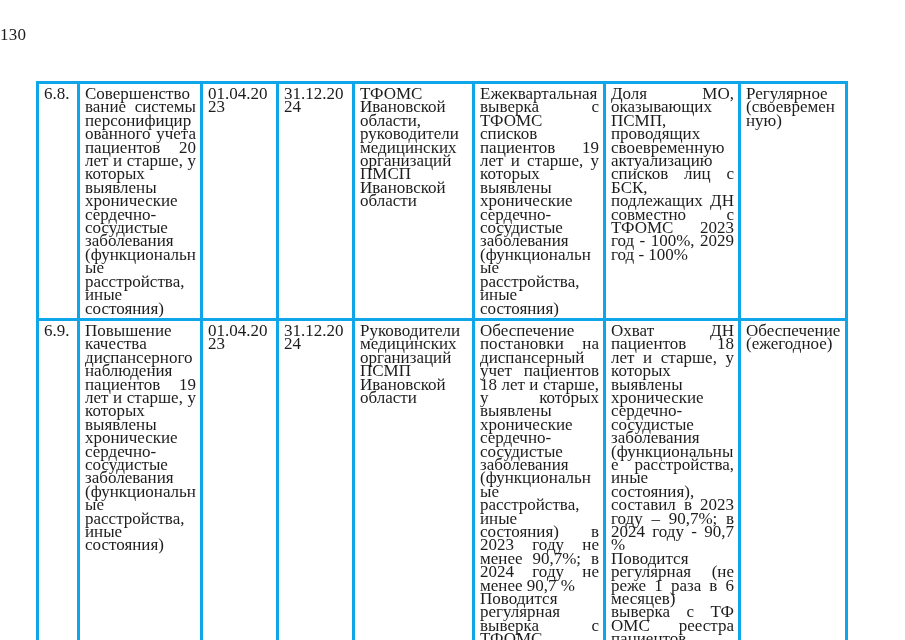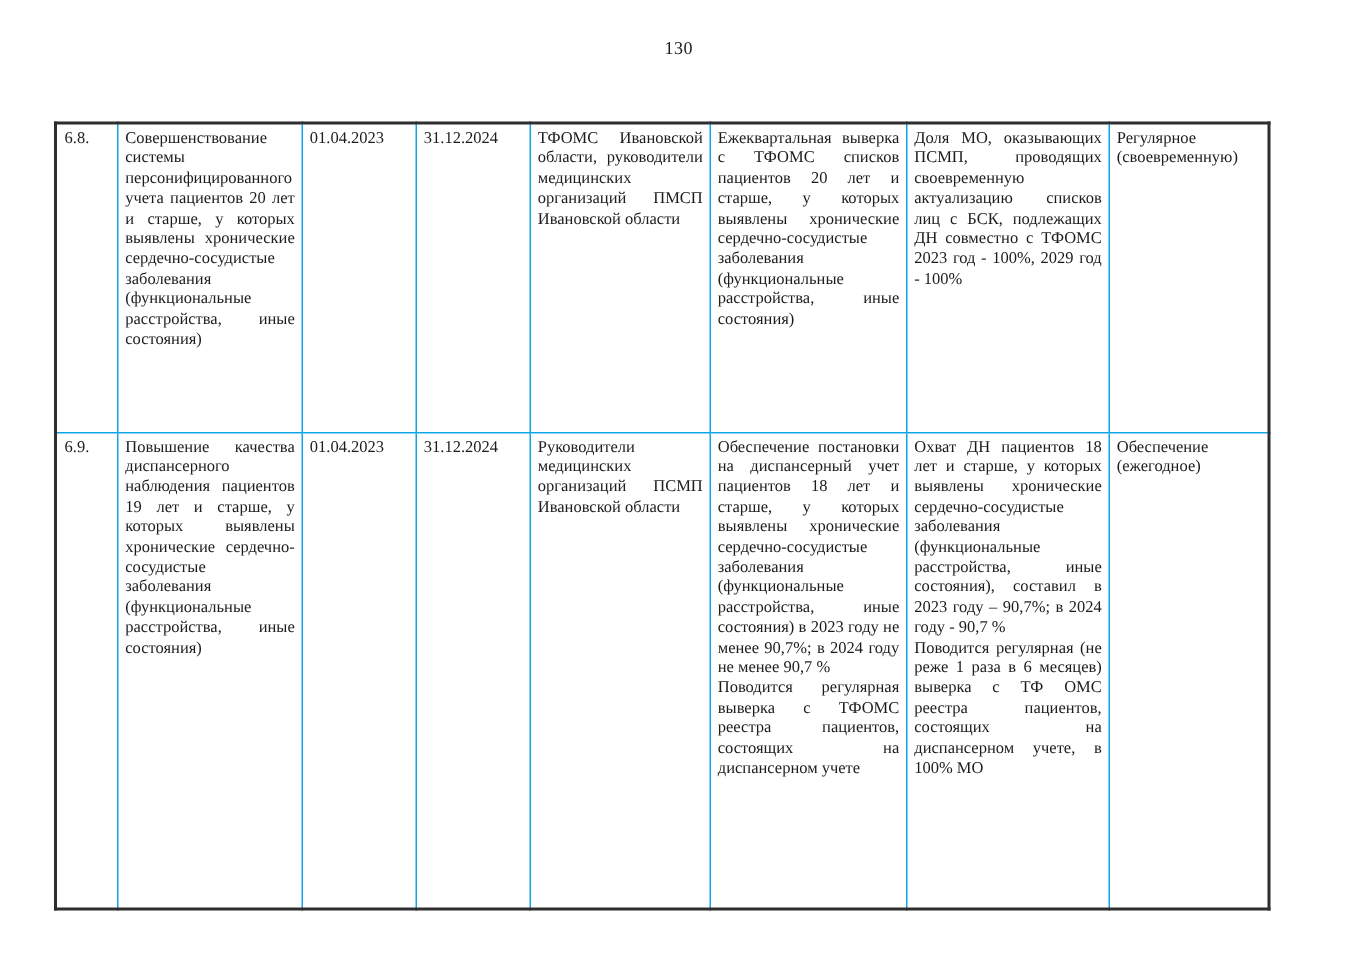--- a/index.html
+++ b/index.html
@@ -13,38 +13,38 @@
     position: relative;
     font-family: "Liberation Serif", "DejaVu Serif", serif;
     color: #1c1c1c;
     overflow: hidden;
   }
   .page-number {
     position: absolute;
     top: 25px;
     left: 0;
     width: 100%;
-    text-align: center;
-    font-size: 12px;
+    text-align: left;
+    font-size: 17px;
     letter-spacing: 0.3px;
   }
   table.doc-table {
     position: absolute;
     left: 36px;
     top: 81px;
     width: 809px;
     border-collapse: collapse;
     table-layout: fixed;
     border: 2px solid #2e2e2e;
   }
   table.doc-table td {
-    border: 1px solid #0ea5e9;
+    border: 3px solid #0ea5e9;
     vertical-align: top;
     padding: 3px 4px 3px 5px;
-    font-size: 11px;
+    font-size: 17px;
     line-height: 13.4px;
     text-align: justify;
     white-space: pre-wrap;
     overflow-wrap: break-word;
     word-break: break-word;
   }
   table.doc-table td.c-num,
   table.doc-table td.c-date,
   table.doc-table td.c-monitoring {
     text-align: left;
@@ -70,21 +70,21 @@
     <col style="width:135px">
     <col style="width:107px">
   </colgroup>
   <tbody>
     <tr class="row-68">
       <td class="c-num">6.8.</td>
       <td>Совершенствование системы персонифицированного учета пациентов 20 лет и старше, у которых выявлены хронические сердечно-сосудистые заболевания (функциональные расстройства, иные состояния)</td>
       <td class="c-date">01.04.2023</td>
       <td class="c-date">31.12.2024</td>
       <td>ТФОМС Ивановской области, руководители медицинских организаций ПМСП Ивановской области</td>
-      <td>Ежеквартальная выверка с ТФОМС списков пациентов 20 лет и старше, у которых выявлены хронические сердечно-сосудистые заболевания (функциональные расстройства, иные состояния)</td>
+      <td>Ежеквартальная выверка с ТФОМС списков пациентов 19 лет и старше, у которых выявлены хронические сердечно-сосудистые заболевания (функциональные расстройства, иные состояния)</td>
       <td>Доля МО, оказывающих ПСМП, проводящих своевременную актуализацию списков лиц с БСК, подлежащих ДН совместно с ТФОМС 2023 год - 100%, 2029 год - 100%</td>
       <td class="c-monitoring">Регулярное (своевременную)</td>
     </tr>
     <tr class="row-69">
       <td class="c-num">6.9.</td>
       <td>Повышение качества диспансерного наблюдения пациентов 19 лет и старше, у которых выявлены хронические сердечно-сосудистые заболевания (функциональные расстройства, иные состояния)</td>
       <td class="c-date">01.04.2023</td>
       <td class="c-date">31.12.2024</td>
       <td>Руководители медицинских организаций ПСМП Ивановской области</td>
       <td>Обеспечение постановки на диспансерный учет пациентов 18 лет и старше, у которых выявлены хронические сердечно-сосудистые заболевания (функциональные расстройства, иные состояния) в 2023 году не менее 90,7%; в 2024 году не менее 90,7 %

